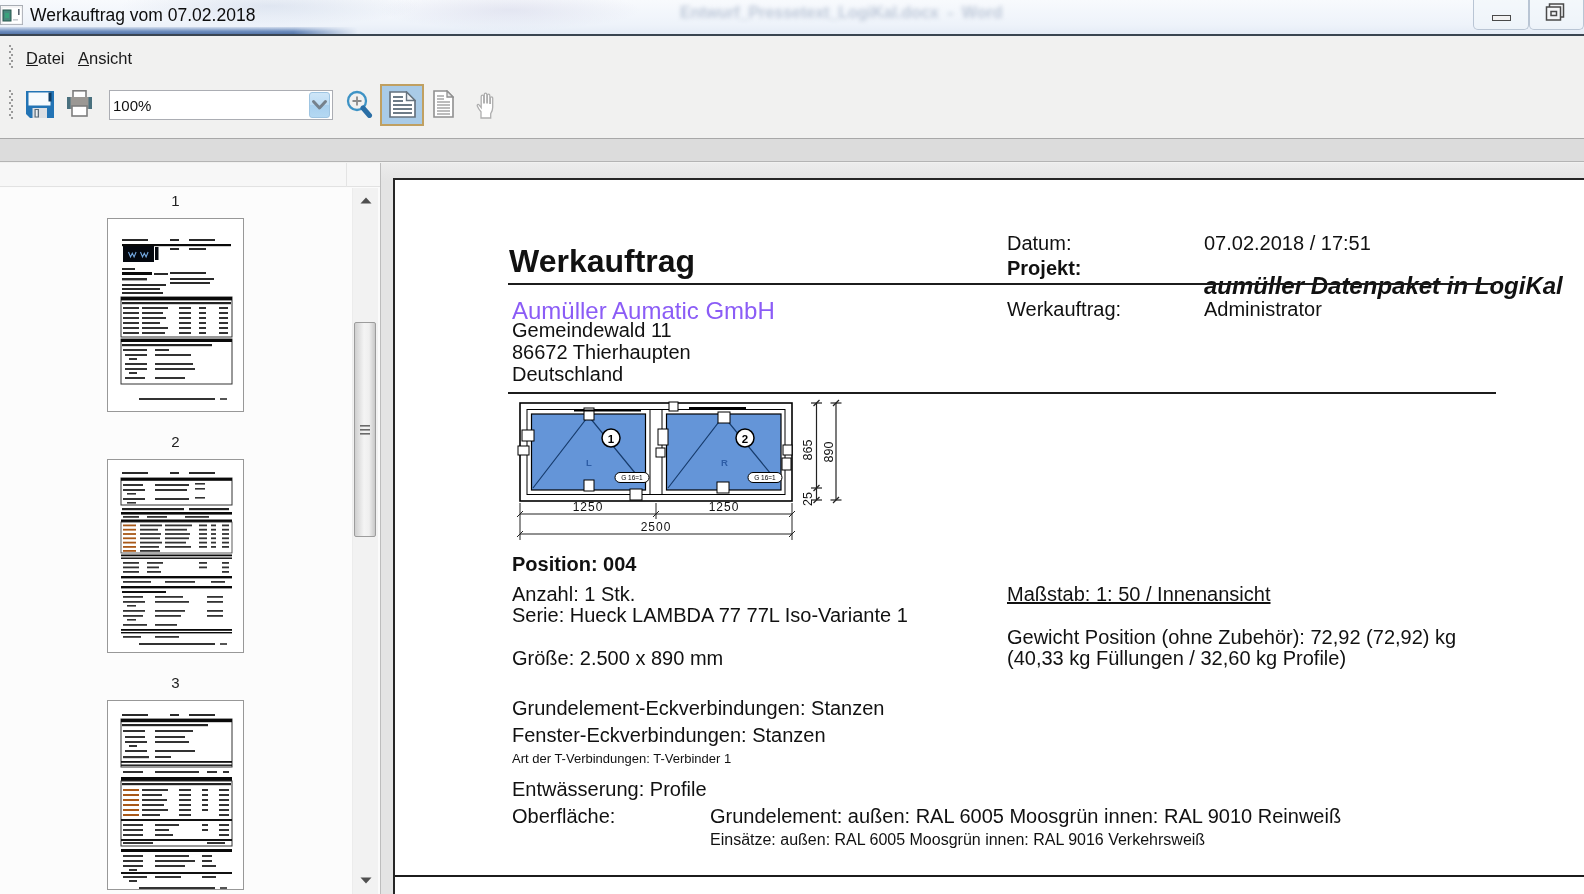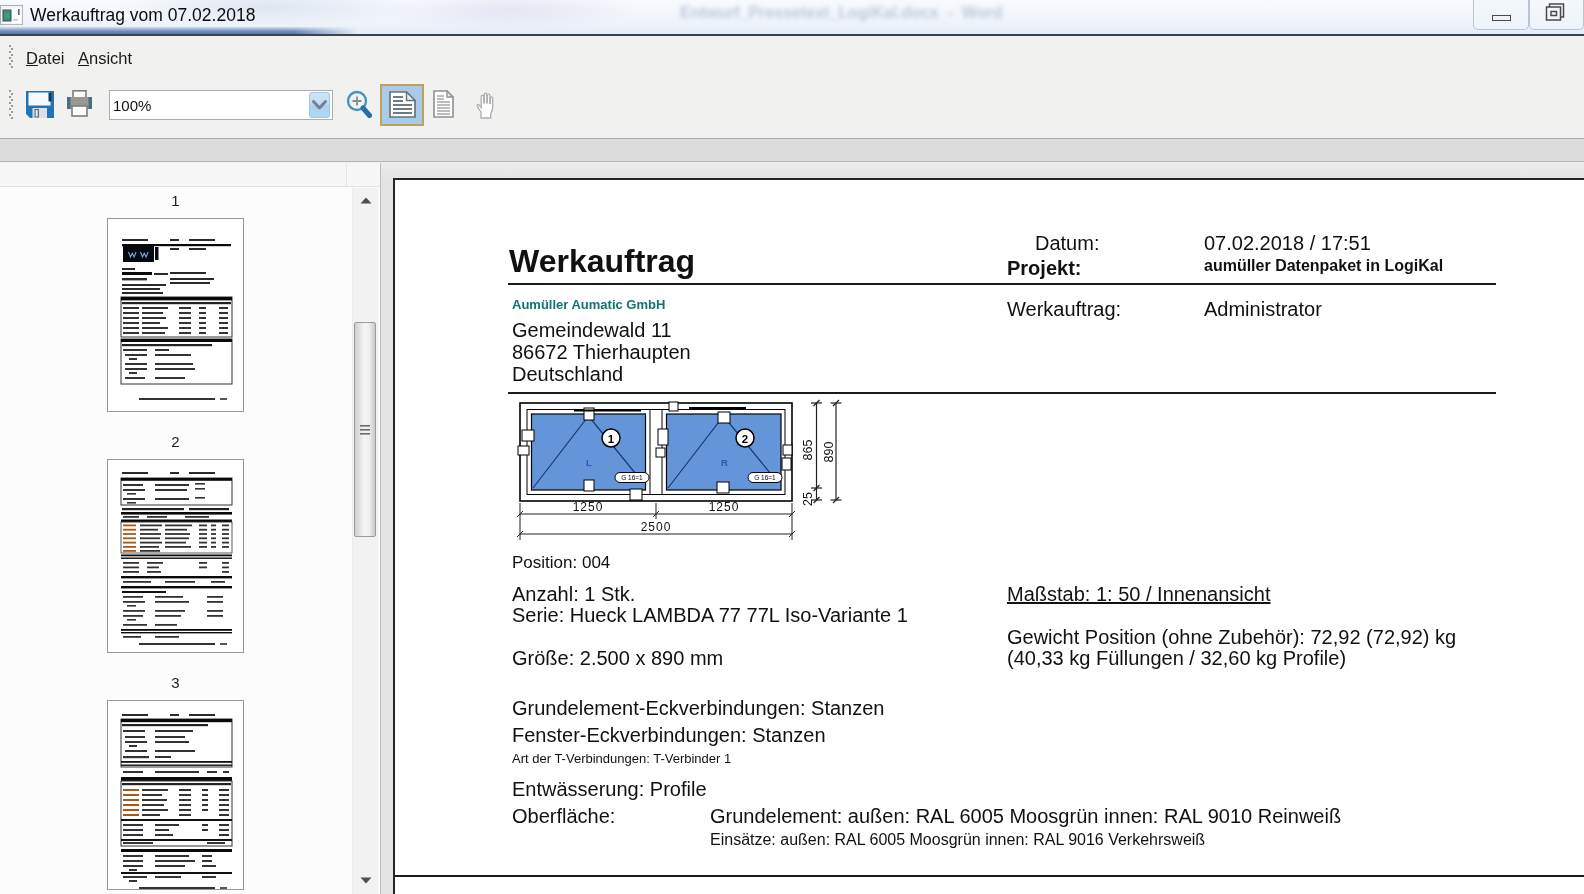--- a/index.html
+++ b/index.html
@@ -516,31 +516,31 @@
     <path d="M0.5 0.5 L11.5 0.5 L6 6.5 Z" fill="#4f4f4f"></path>
   </svg>
 </div>
 
 <div class="abs" style="left:380px;top:163px;width:1204px;height:731px;background:linear-gradient(to bottom,#ececec 0%,#e4e4e4 18px,#e4e4e4 100%);border-left:1px solid #bdbdbd;"></div>
 
 <div class="abs" style="left:393px;top:178px;width:1191px;height:716px;background:#ffffff;border-top:2px solid #262626;border-left:2px solid #262626;"></div>
 
 <div class="abs" style="left:509px;top:243px;font-size:32px;font-weight:bold;color:#111;">Werkauftrag</div>
 
-<div class="abs" style="left:1007px;top:232px;font-size:20px;color:#111;margin-left:28px;">Datum:</div>
+<div class="abs" style="left:1007px;top:232px;font-size:20px;color:#111;">Datum:</div>
 
 <div class="abs" style="left:1204px;top:232px;font-size:20px;color:#111;">07.02.2018 / 17:51</div>
 
 <div class="abs" style="left:1007px;top:257px;font-size:20px;font-weight:bold;color:#111;">Projekt:</div>
 
-<div class="abs" style="left:1204px;top:257px;font-size:16px;font-weight:bold;color:#111;">aumüller Datenpaket in LogiKal</div>
+<div class="abs" style="left:1204px;top:272px;font-size:24px;font-weight:bold;color:#111;font-style:italic;">aumüller Datenpaket in LogiKal</div>
 
 <div class="abs" style="left:508px;top:283px;width:988px;height:2px;background:#1c1c1c;"></div>
 
-<div class="abs" style="left:512px;top:297px;font-size:13px;color:#0f766e;font-weight:bold;">Aumüller Aumatic GmbH</div>
+<div class="abs" style="left:512px;top:297px;font-size:24px;color:#8b5cf6;">Aumüller Aumatic GmbH</div>
 
 <div class="abs" style="left:512px;top:319px;font-size:20px;color:#111;">Gemeindewald 11</div>
 
 <div class="abs" style="left:512px;top:341px;font-size:20px;color:#111;">86672 Thierhaupten</div>
 
 <div class="abs" style="left:512px;top:363px;font-size:20px;color:#111;">Deutschland</div>
 
 <div class="abs" style="left:1007px;top:298px;font-size:20px;color:#111;">Werkauftrag:</div>
 
 <div class="abs" style="left:1204px;top:298px;font-size:20px;color:#111;">Administrator</div>
@@ -642,21 +642,21 @@
   <text x="724" y="511" font-size="12" fill="#111" text-anchor="middle" font-family="Liberation Sans" letter-spacing="1">1250</text>
 
   <g stroke="#222" stroke-width="1">
     <line x1="520" y1="534" x2="792" y2="534"></line>
     <line x1="517" y1="537" x2="523" y2="531"></line>
     <line x1="789" y1="537" x2="795" y2="531"></line>
   </g>
   <text x="656" y="531" font-size="12" fill="#111" text-anchor="middle" font-family="Liberation Sans" letter-spacing="1">2500</text>
 </svg>
 
-<div class="abs" style="left:512px;top:553px;font-size:17px;font-weight:normal;color:#111;">Position: 004</div>
+<div class="abs" style="left:512px;top:553px;font-size:20px;font-weight:bold;color:#111;">Position: 004</div>
 
 <div class="abs" style="left:512px;top:583px;font-size:20px;color:#111;">Anzahl: 1 Stk.</div>
 
 <div class="abs" style="left:512px;top:604px;font-size:20px;color:#111;">Serie: Hueck LAMBDA 77 77L Iso-Variante 1</div>
 
 <div class="abs" style="left:512px;top:647px;font-size:20px;color:#111;">Größe: 2.500 x 890 mm</div>
 
 <div class="abs" style="left:1007px;top:583px;font-size:20px;color:#111;text-decoration:underline;">Maßstab: 1: 50 / Innenansicht</div>
 
 <div class="abs" style="left:1007px;top:626px;font-size:20px;color:#111;">Gewicht Position (ohne Zubehör): 72,92 (72,92) kg</div>

